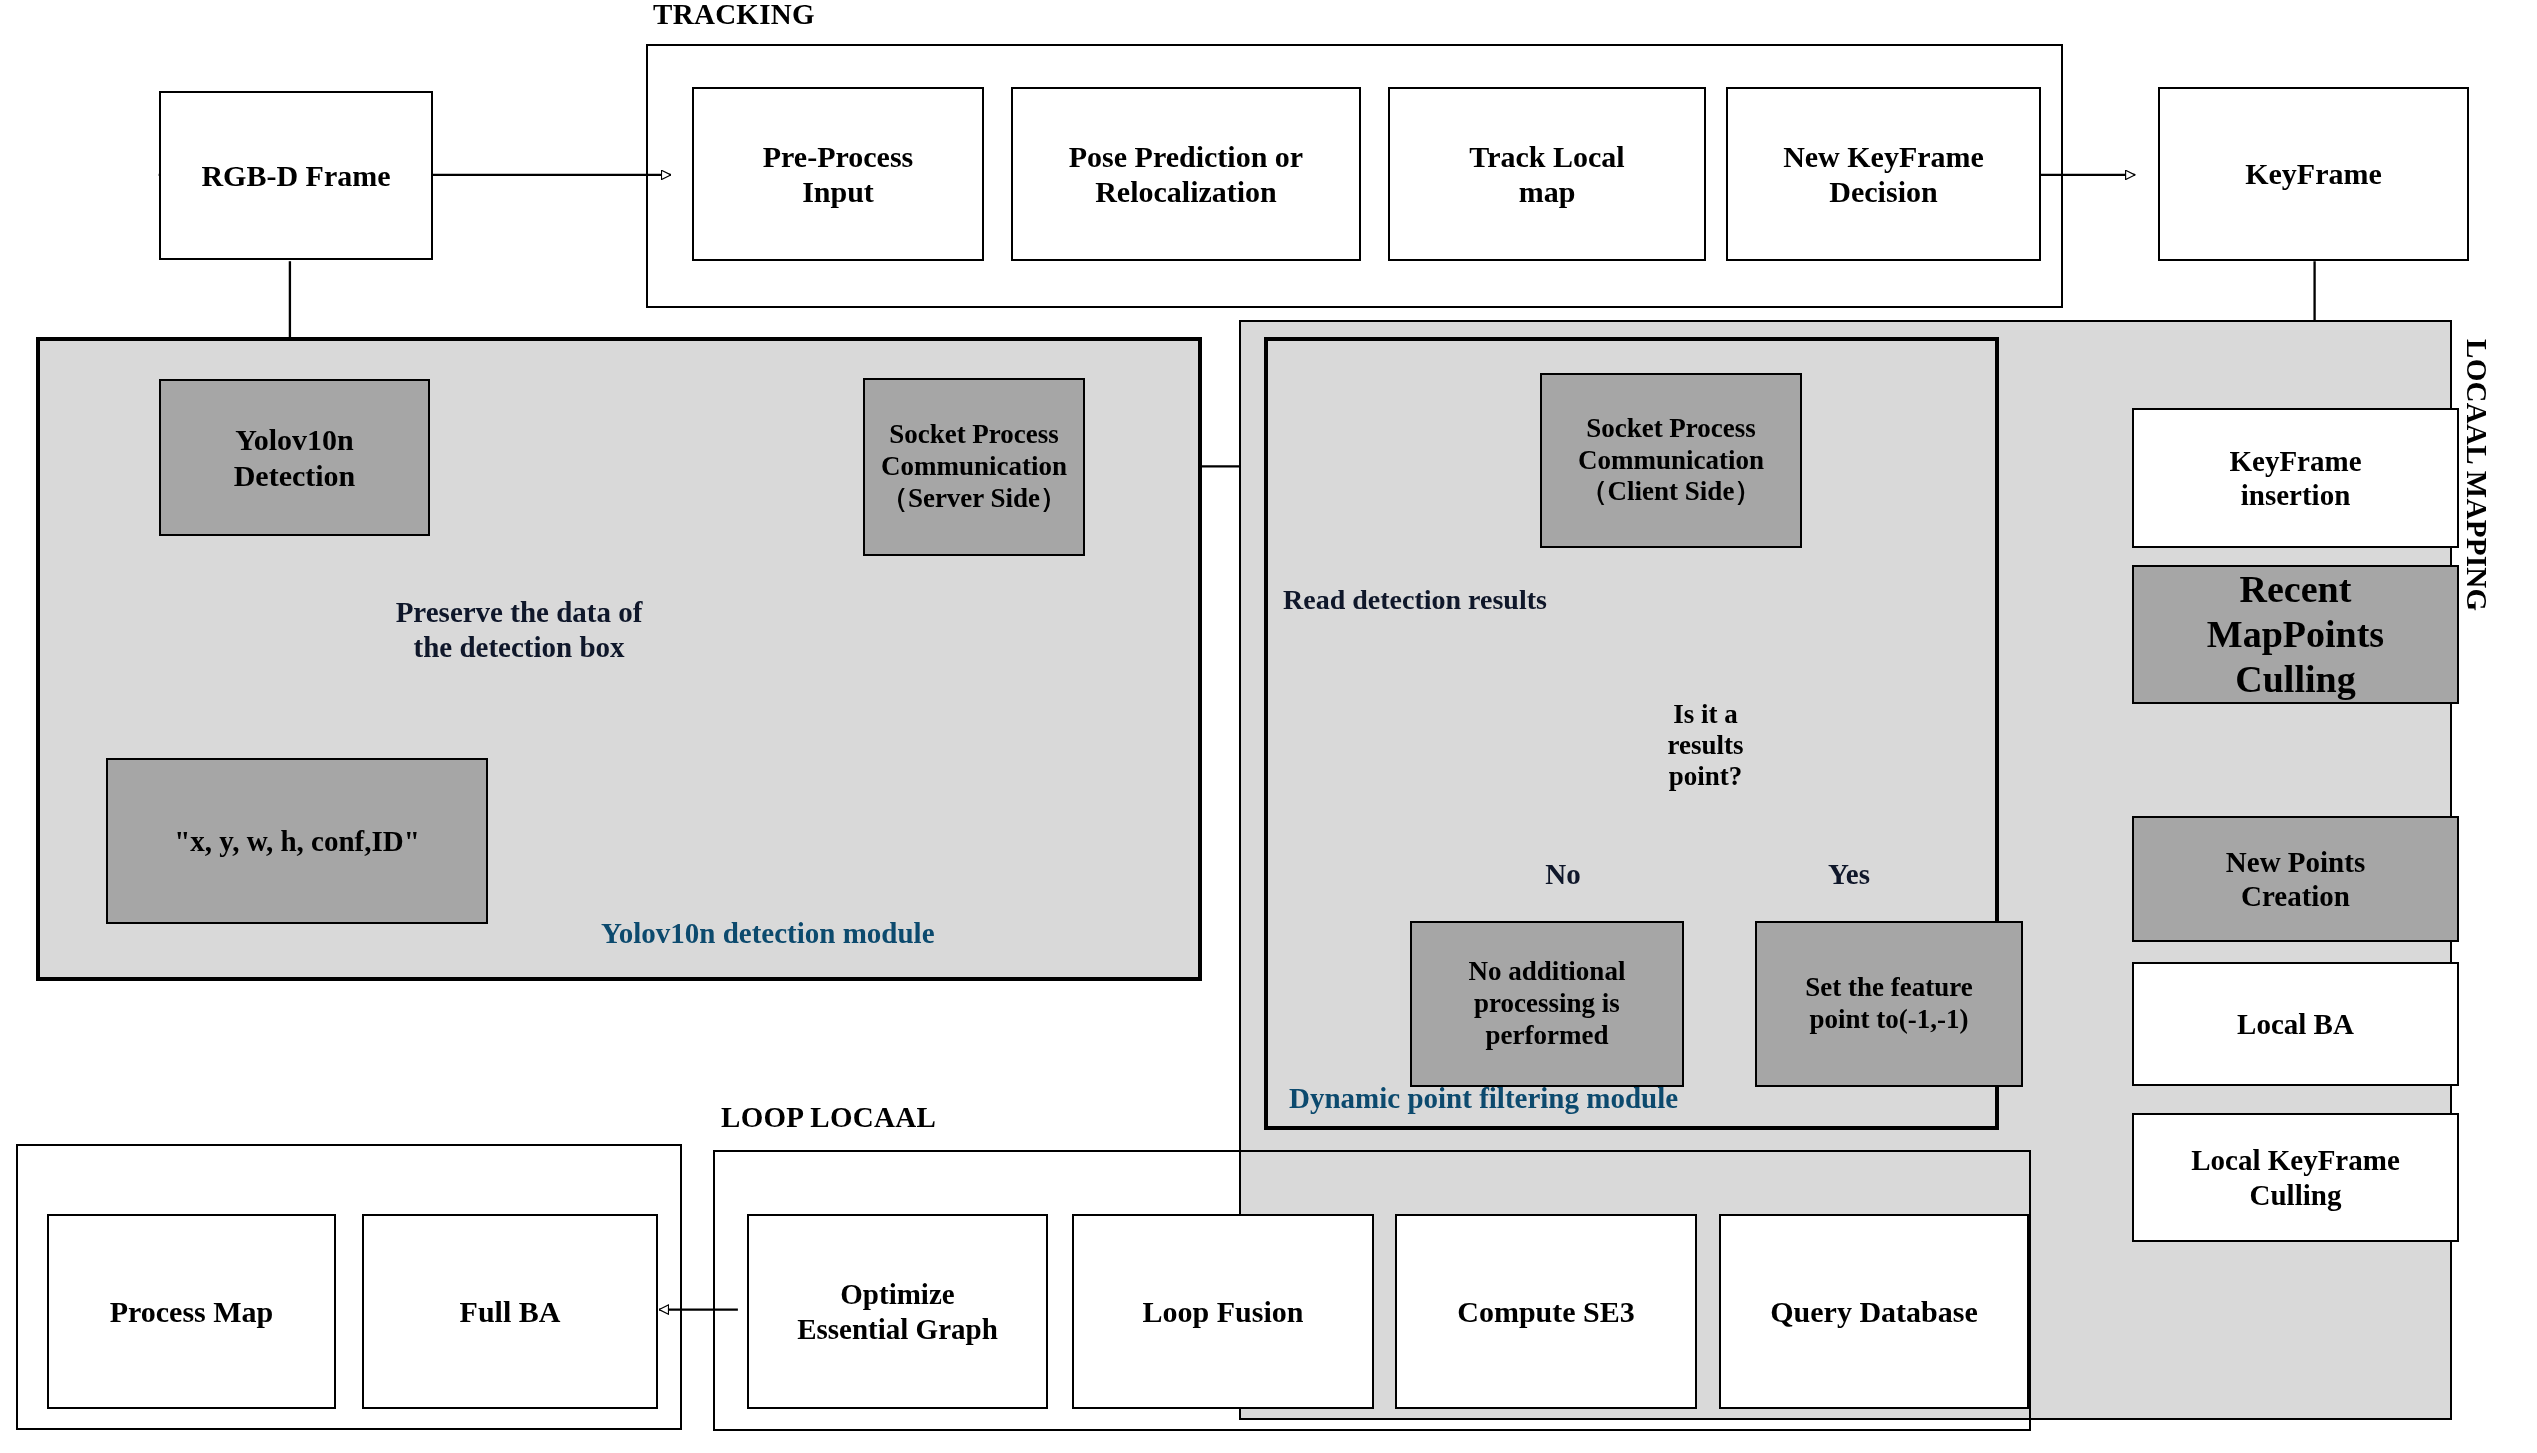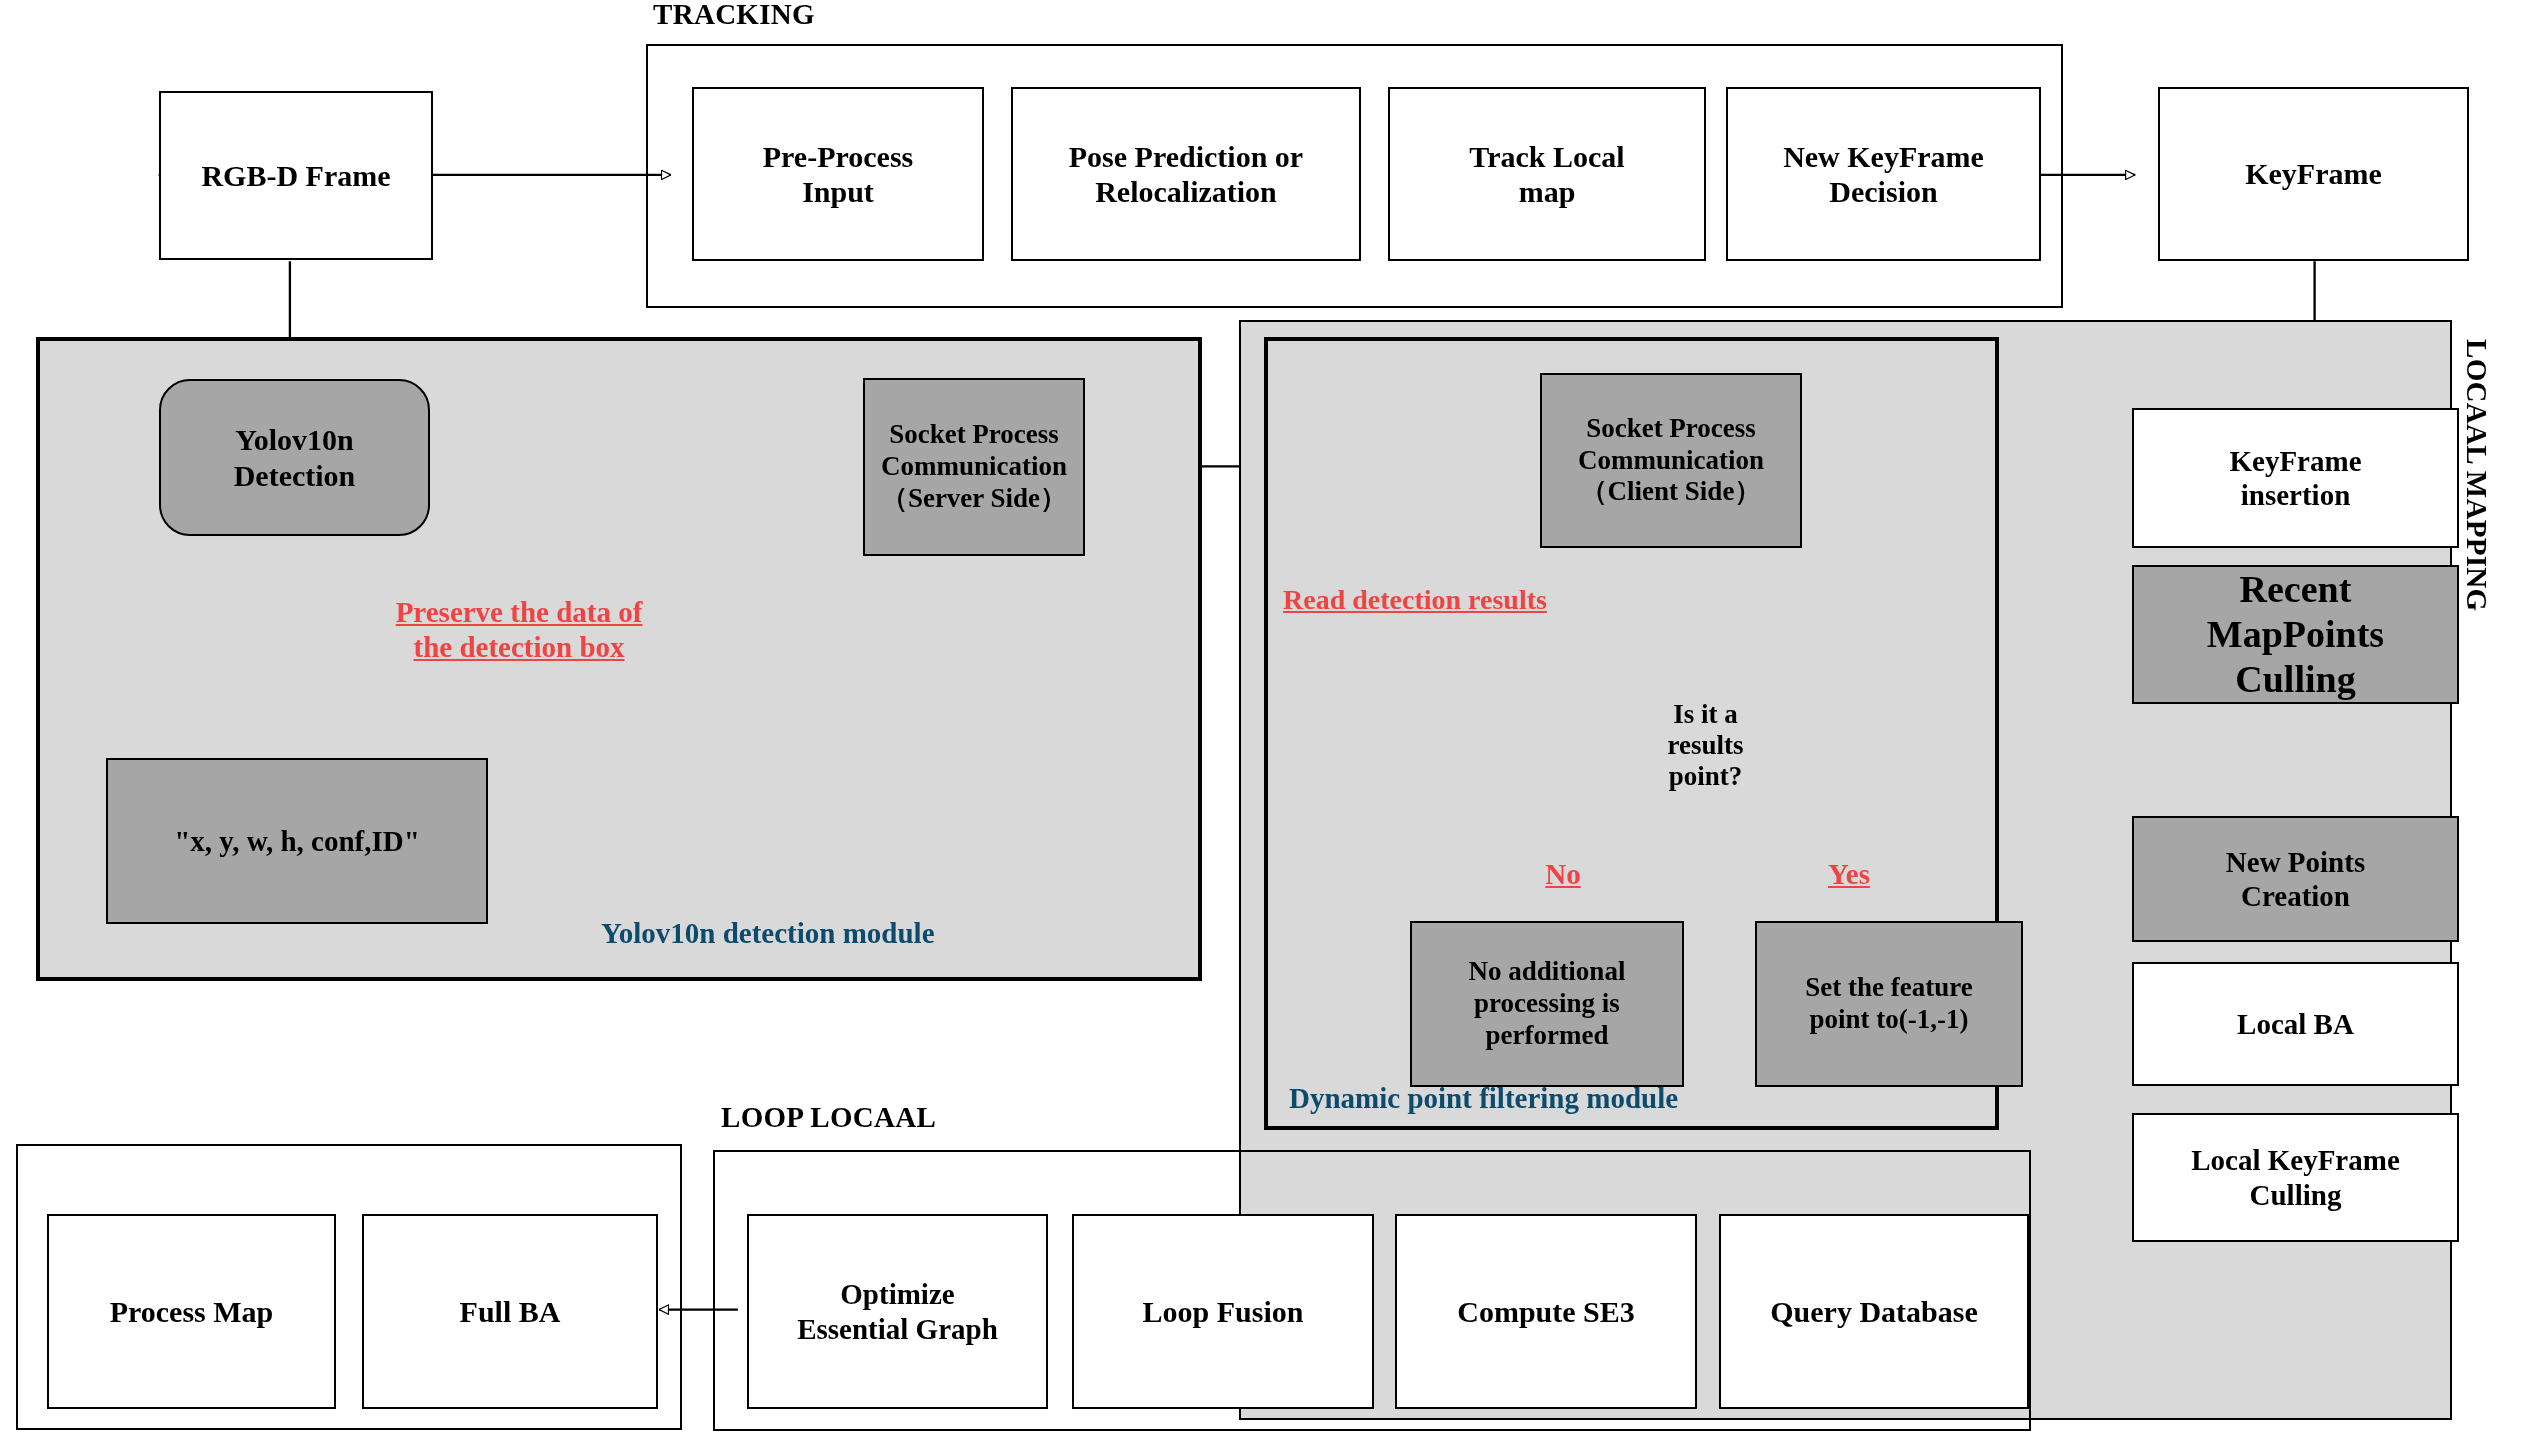--- a/index.html
+++ b/index.html
@@ -74,25 +74,24 @@
     position: absolute;
     font-weight: bold;
     color: #0c4a6e;
     white-space: nowrap;
   }
 
   
   .edge-label {
     position: absolute;
     font-weight: bold;
-    color: #ef4444;
+    color: #0f172a;
     line-height: 1.2;
     text-align: center;
     white-space: pre-line;
-    text-decoration: underline;
   }
 
   
   .diamond-wrap {
     position: absolute;
   }
   .diamond-text {
     position: absolute;
     left: 0; top: 0;
     width: 100%;
@@ -204,21 +203,21 @@
 Decision</span>
   </div>
 
   <div class="node white" style="left:2158px; top:87px; width:311px; height:174px; font-size:30px;">
     <span>KeyFrame</span>
   </div>
 
   <div class="group shaded thick" style="left:36px; top:337px; width:1166px; height:644px;"></div>
   <div class="module-caption" style="left:601px; top:917px; font-size:29px;">Yolov10n detection module</div>
 
-  <div class="node gray" style="left:159px; top:379px; width:271px; height:157px; font-size:30px; white-space:pre-line;border-radius:31px;">
+  <div class="node gray" style="left:159px; top:379px; width:271px; height:157px; font-size:30px; white-space:pre-line;">
     <span>Yolov10n
 Detection</span>
   </div>
 
   <div class="node gray" style="left:106px; top:758px; width:382px; height:166px; font-size:29px;">
     <span>"x, y, w, h, conf,ID"</span>
   </div>
 
   <div class="edge-label" style="left:315px; top:595px; width:408px; font-size:29px; text-align:center;">Preserve the data of
 the detection box</div>

